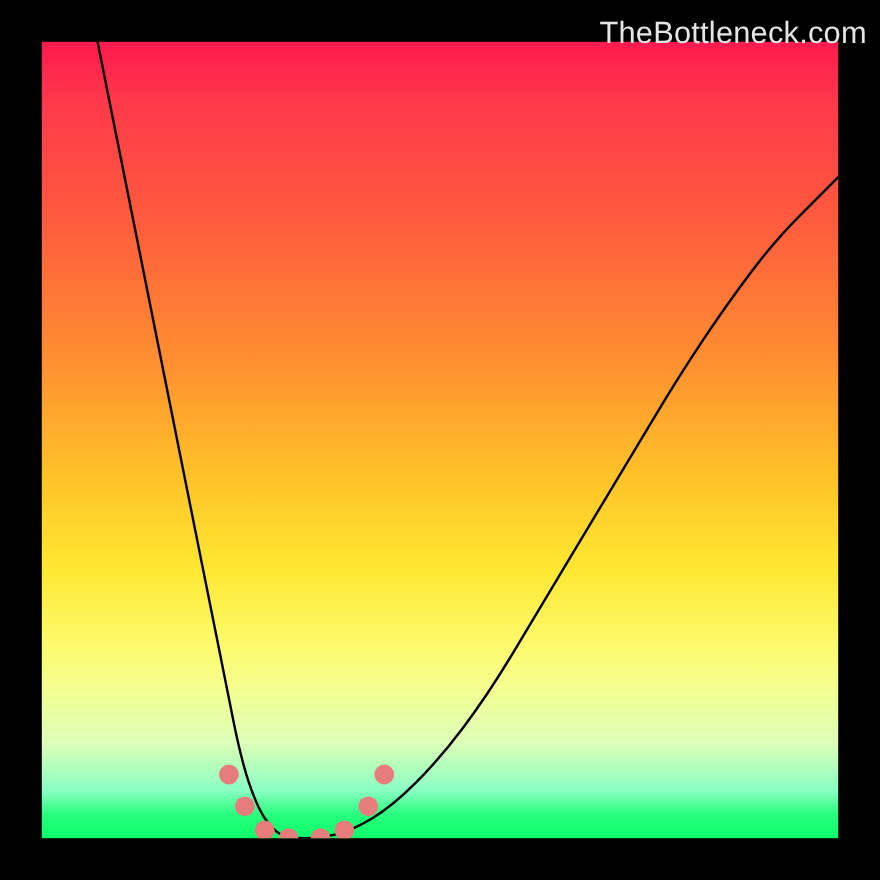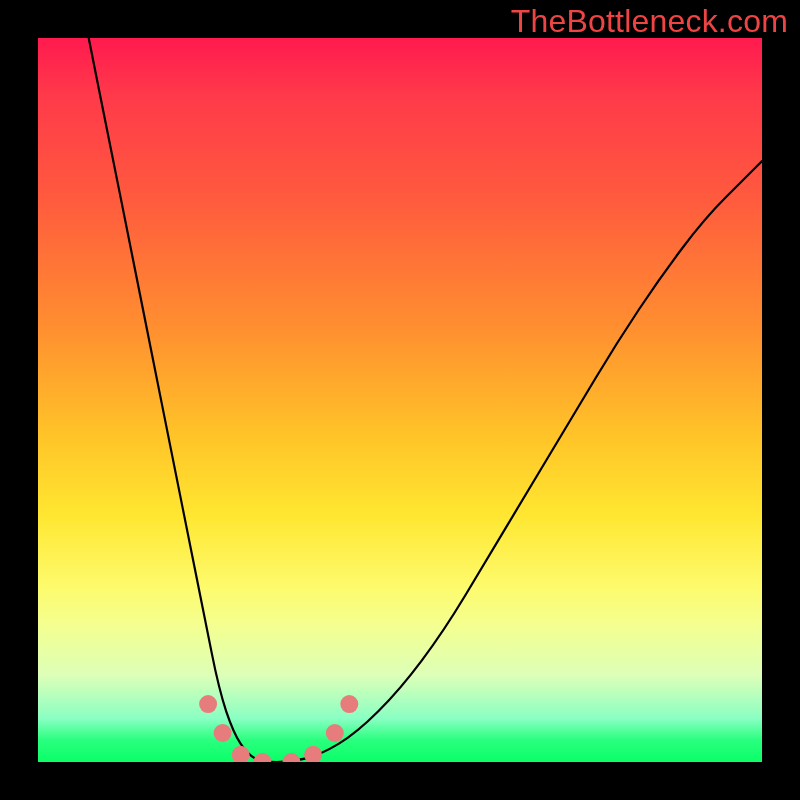--- a/index.html
+++ b/index.html
@@ -34,24 +34,24 @@
       #fdfb6e 76%,
       #f4ff8f 81%,
       #ddffb8 88%,
       #8affc3 94%,
       #29ff7e 97%,
       #0aff68 100%
     );
   }
   .watermark {
     position: absolute;
-    top: 3px;
+    top: 14px;
     right: 12px;
-    color: #ef4444;
-    font-size: 32px;
+    color: #e5e5e5;
+    font-size: 28px;
     letter-spacing: 0.2px;
     z-index: 10;
     user-select: none;
     font-weight: 500;
   }
   .curve-svg {
     position: absolute;
     left: 0;
     top: 0;
     width: 724px;

